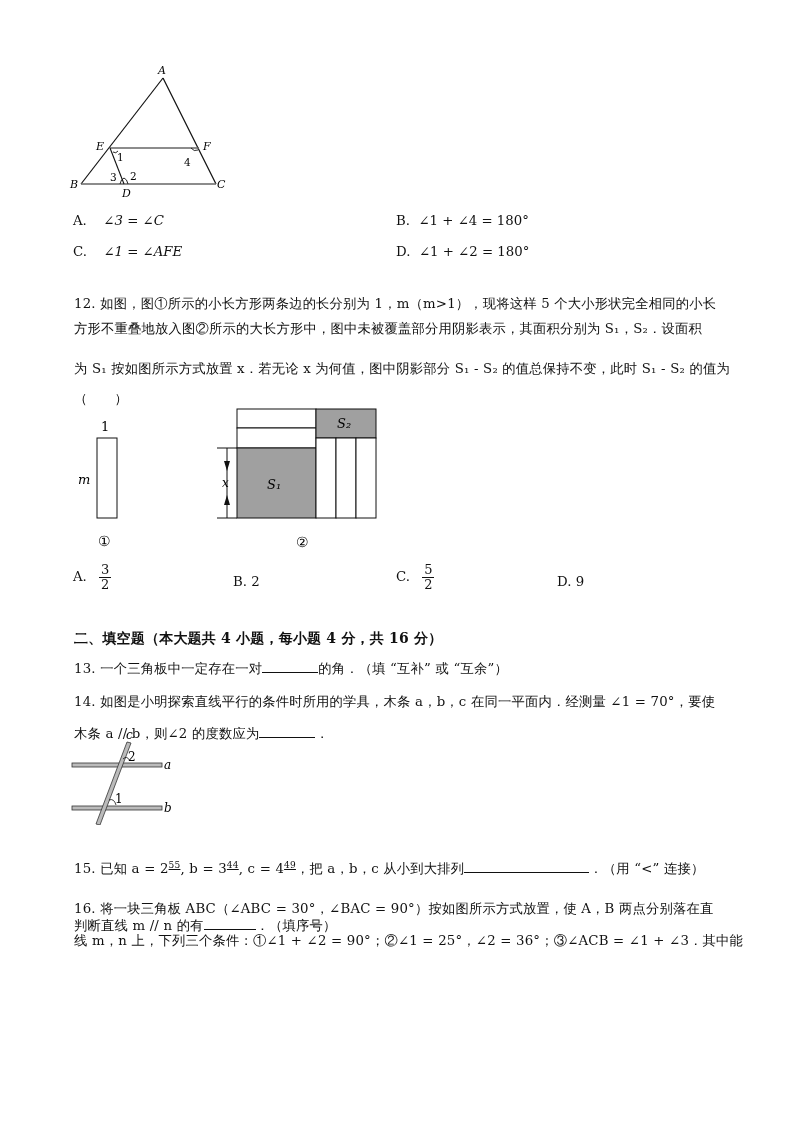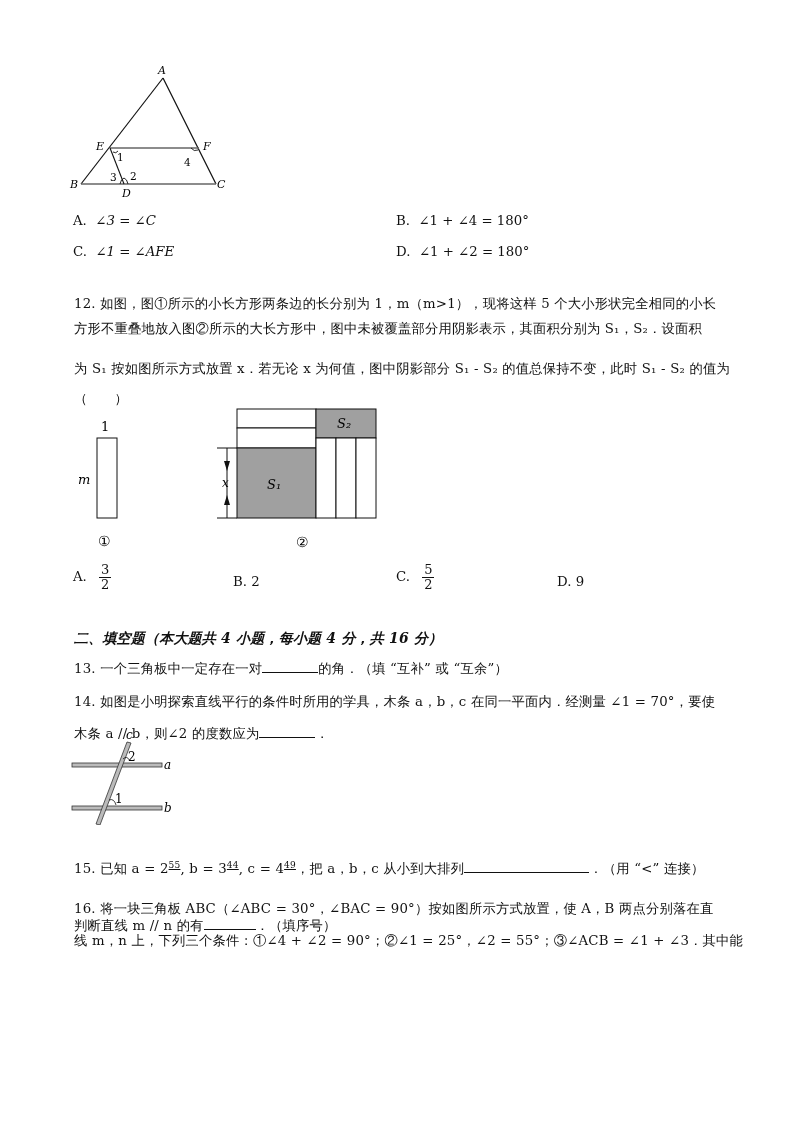--- a/index.html
+++ b/index.html
@@ -1,23 +1,23 @@
 <!DOCTYPE html>
 <html><head>
 <meta charset="utf-8">
 <style>
   html, body { margin:0; padding:0; background:#fff; }
   body { width:794px; height:1123px; position:relative; overflow:hidden;
          font-family: "DejaVu Serif", "Liberation Serif", serif; color:#111; font-size:13px; }
   .abs { position:absolute; }
   .line { position:absolute; left:74px; white-space:nowrap; font-size:13.3px; letter-spacing:0.2px;margin-top:20px; }
   .opt { position:absolute; white-space:nowrap; font-size:13.3px; }
-  .it { font-style:italic; }
+  .it { font-style:italic;margin-left:8px; }
   .blank { display:inline-block; border-bottom:1px solid #111; height:12px; vertical-align:baseline; }
-  .bold { font-weight:bold;font-style:italic; }
+  .bold { font-weight:bold; }
   .frac { display:inline-flex; flex-direction:column; align-items:center; vertical-align:middle; font-size:13px; line-height:14px; margin-left:8px;}
   .frac .num { border-bottom:1px solid #111; padding:0 2px; }
   sup { font-size:9px;text-decoration:underline; }
 </style>
 </head>
 <body>
 
 <svg class="abs" style="left:60px;top:60px" width="180" height="140" viewBox="0 0 180 140">
   <line x1="103" y1="18" x2="21" y2="124" stroke="#111" stroke-width="1.2"></line>
   <line x1="103" y1="18" x2="156" y2="124" stroke="#111" stroke-width="1.2"></line>
@@ -122,16 +122,16 @@
   <text x="55" y="78" font-size="12">1</text>
   <text x="104" y="44" font-size="12" font-style="italic">a</text>
   <text x="104" y="87" font-size="12" font-style="italic">b</text>
 </svg>
 
 <div class="line" style="top:840px">
   <span>15. 已知 a = 2</span><sup>55</sup><span>, b = 3</span><sup>44</sup><span>, c = 4</span><sup>49</sup><span>，把 a，b，c 从小到大排列</span><span class="blank" style="width:125px"></span><span>．（用 “&lt;” 连接）</span>
 </div>
 
 <div class="line" style="top:880px">16. 将一块三角板 ABC（∠ABC = 30°，∠BAC = 90°）按如图所示方式放置，使 A，B 两点分别落在直</div>
-<div class="line" style="top:912px">线 m，n 上，下列三个条件：①∠4 + ∠2 = 90°；②∠1 = 25°，∠2 = 55°；③∠ACB = ∠1 + ∠3．其中能</div>
+<div class="line" style="top:912px">线 m，n 上，下列三个条件：①∠1 + ∠2 = 90°；②∠1 = 25°，∠2 = 36°；③∠ACB = ∠1 + ∠3．其中能</div>
 <div class="line" style="top:897px">
   <span>判断直线 m // n 的有</span><span class="blank" style="width:52px"></span><span>．（填序号）</span>
 </div>
 
 </body></html>

